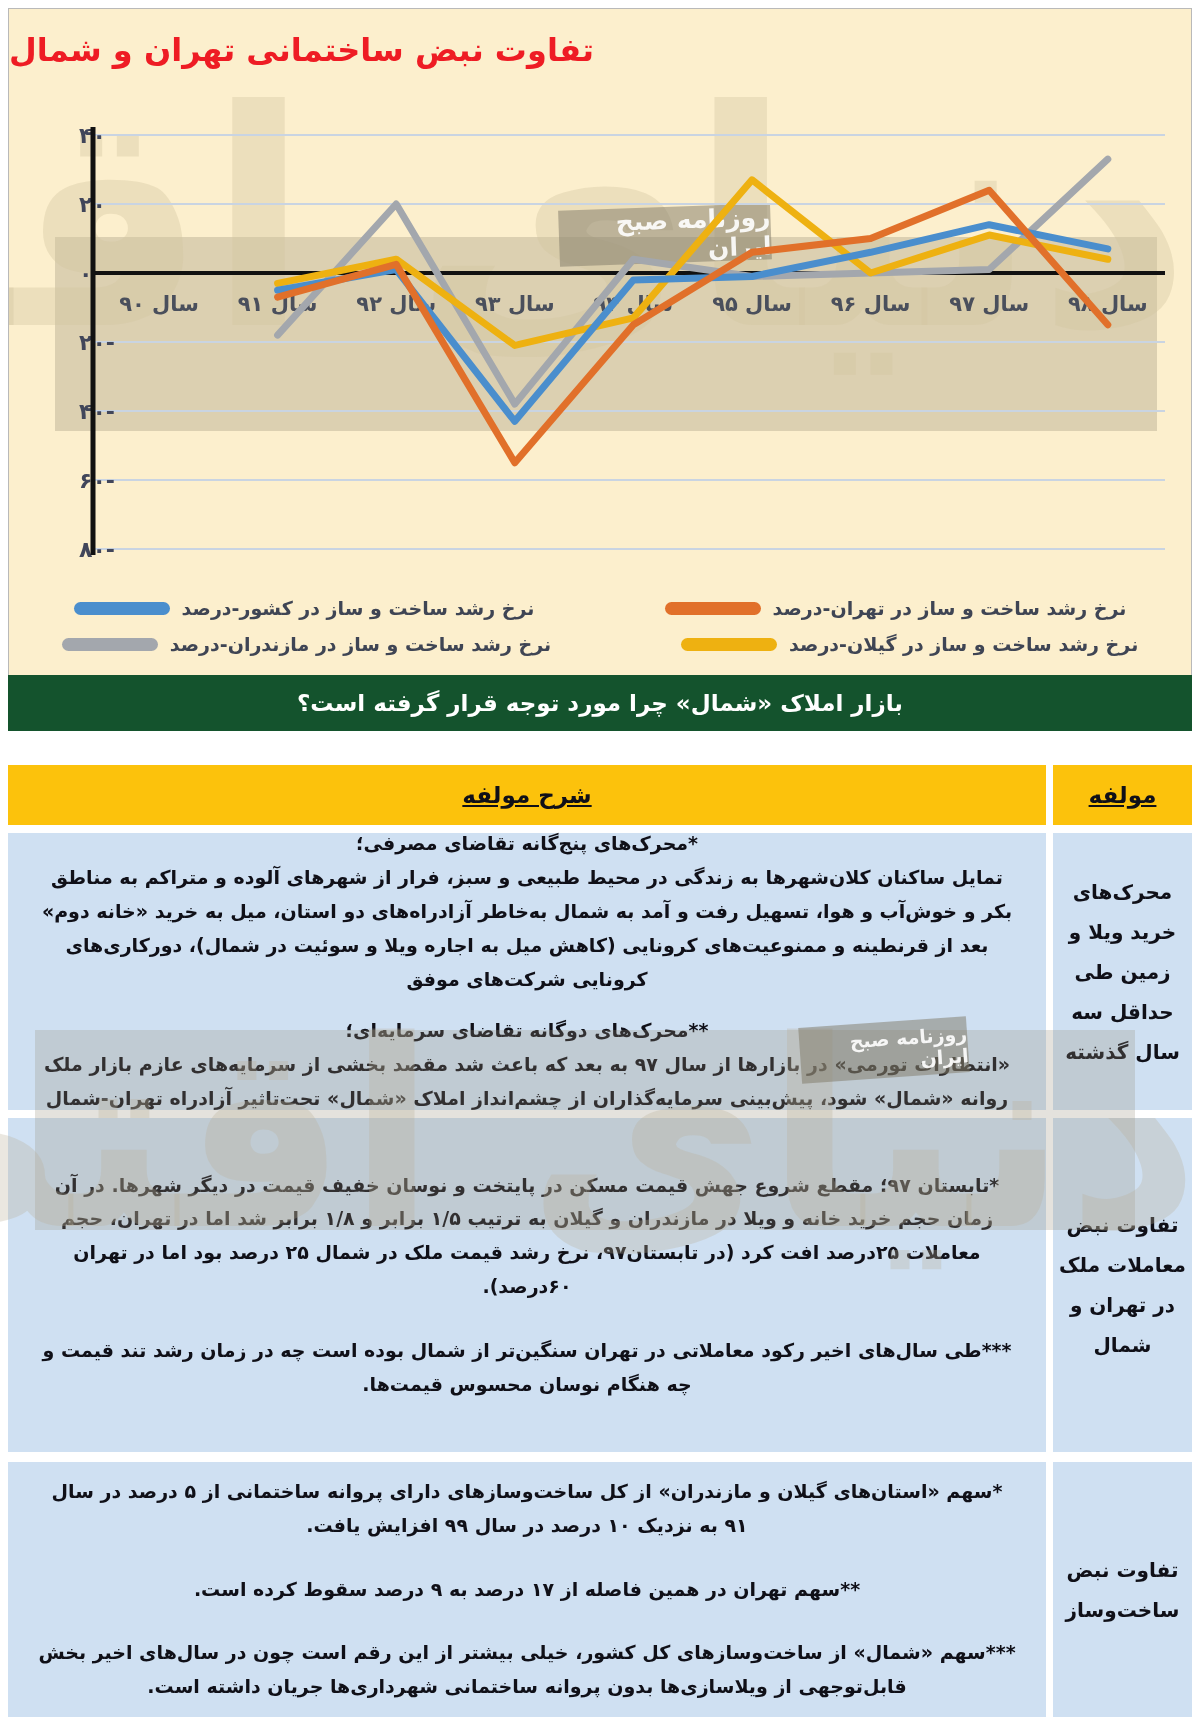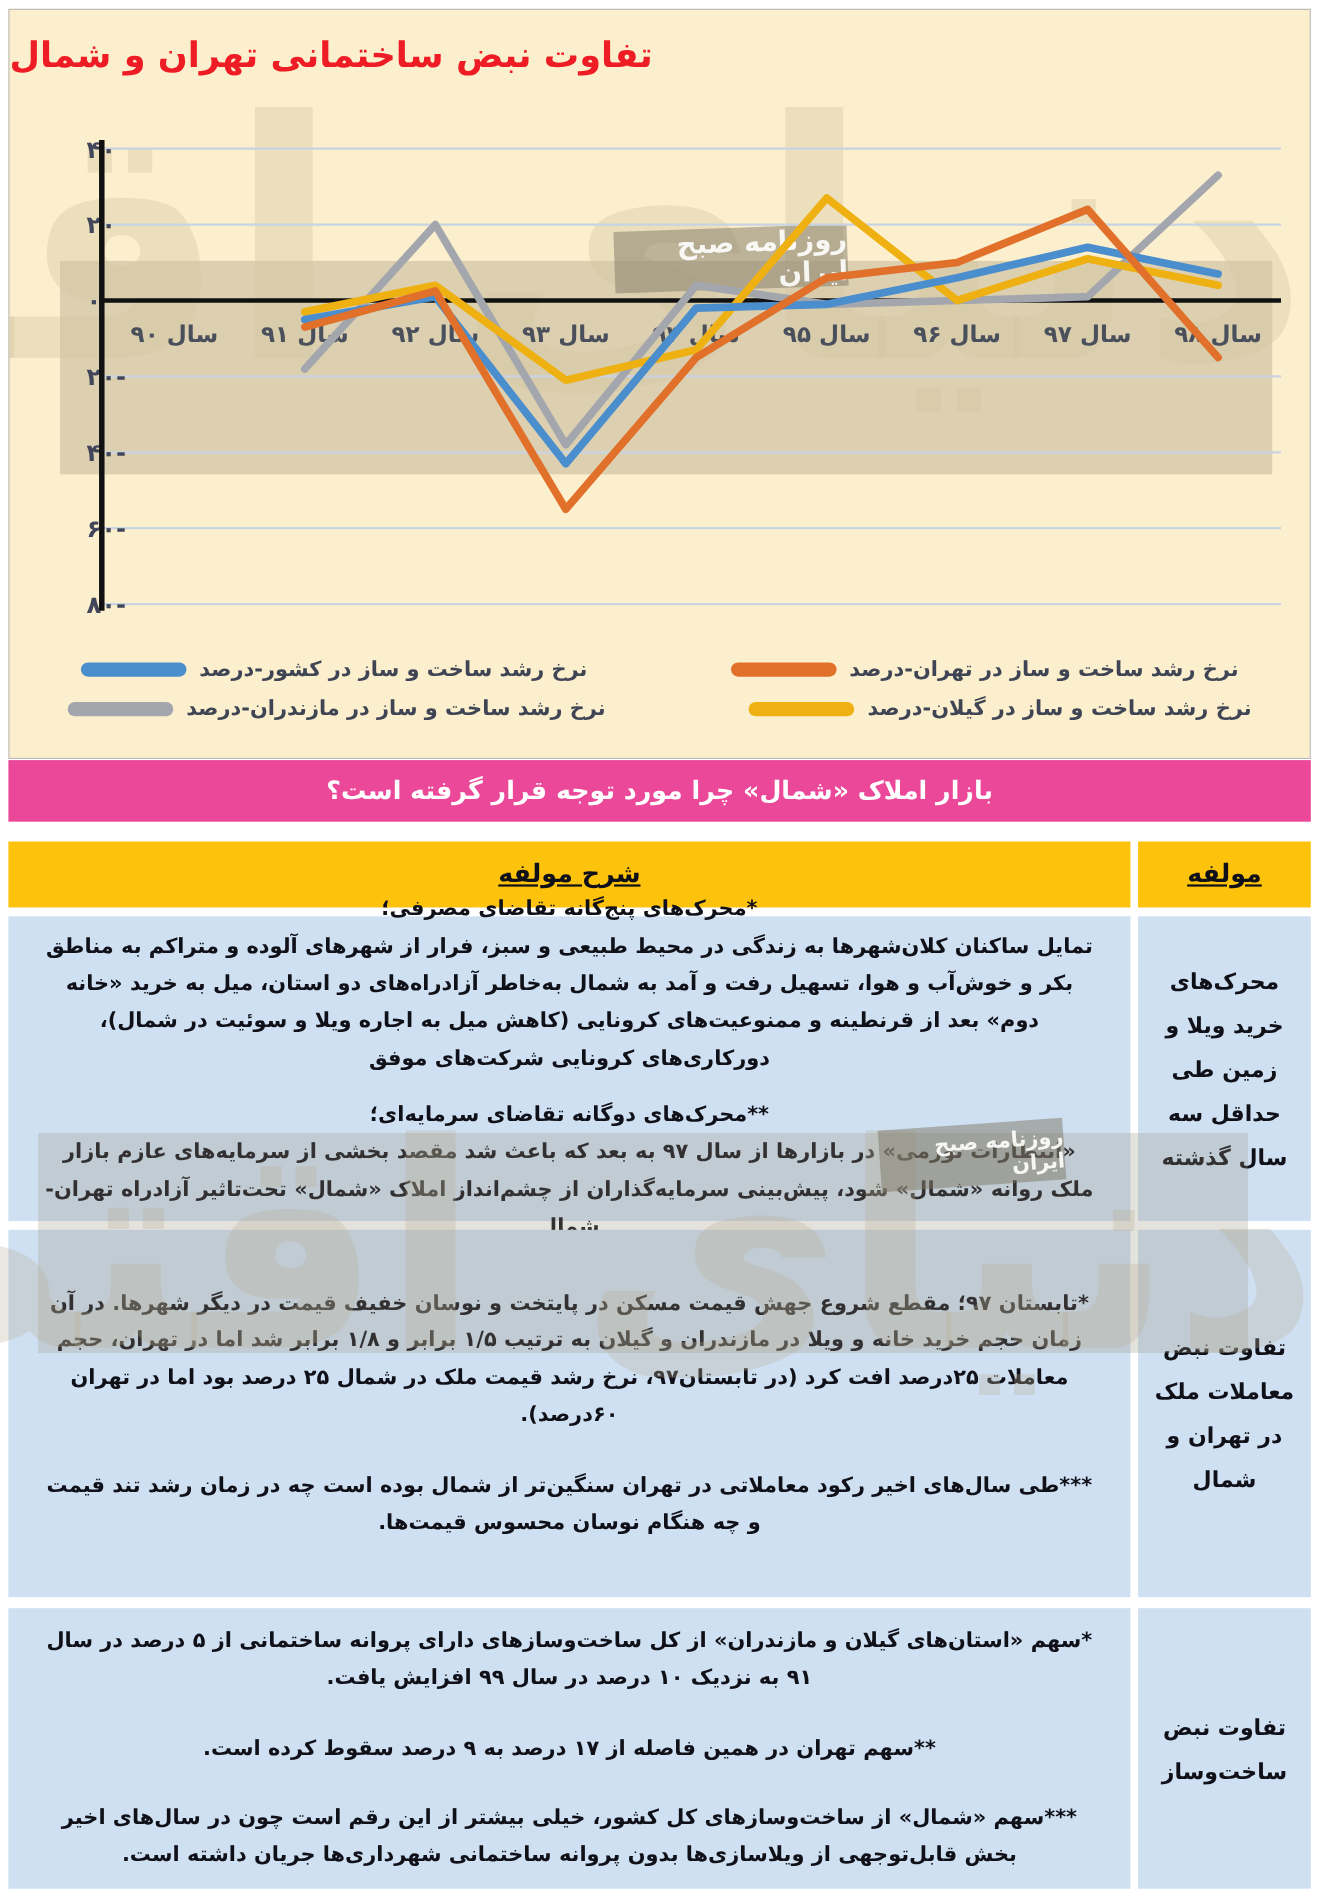--- a/index.html
+++ b/index.html
@@ -20,25 +20,25 @@
          z-index:2;pointer-events:none;}
   #chart-badge{left:550px;top:198px;width:212px;height:56px;font-size:25px;transform:rotate(-2deg);}
   #chart-svg{position:absolute;left:0;top:0;z-index:3;}
   
   #legend{position:absolute;left:0;top:588px;width:100%;z-index:4;}
   .legend-row{display:flex;justify-content:center;gap:130px;margin-bottom:14px;direction:rtl;}
   .legend-item{display:flex;direction:ltr;align-items:center;gap:12px;}
   .legend-swatch{width:96px;height:13px;border-radius:7px;}
   .legend-label{font-size:19px;font-weight:bold;color:#3f4554;direction:rtl;}
   
-  #banner{position:absolute;left:8px;top:691px;width:1184px;height:56px;background:#ec4899;
+  #banner{position:absolute;left:8px;top:675px;width:1184px;height:56px;background:#14532d;
           color:#fff;font-size:23px;font-weight:bold;display:flex;align-items:center;justify-content:center;}
   .trow{position:absolute;left:8px;width:1184px;display:flex;direction:rtl;gap:7px;}
   .cell{box-sizing:border-box;}
-  .factor-cell{width:157px;display:flex;align-items:center;justify-content:center;text-align:center;
+  .factor-cell{width:139px;display:flex;align-items:center;justify-content:center;text-align:center;
                font-size:20px;font-weight:bold;color:#101018;line-height:2;padding:4px;}
   .desc-cell{flex:1;display:flex;flex-direction:column;justify-content:center;text-align:center;
              font-size:19px;font-weight:bold;color:#101018;line-height:1.78;padding:10px 30px;}
   .yellow{background:#fcc20c;text-decoration:underline;}
   .blue{background:#cfe0f2;}
   #header-row{top:765px;height:60px;}
   #header-row .cell{display:flex;align-items:center;justify-content:center;
                     font-size:23px;font-weight:bold;color:#101018;}
   #row-0{top:833px;height:277px;}
   #row-1{top:1118px;height:334px;}

